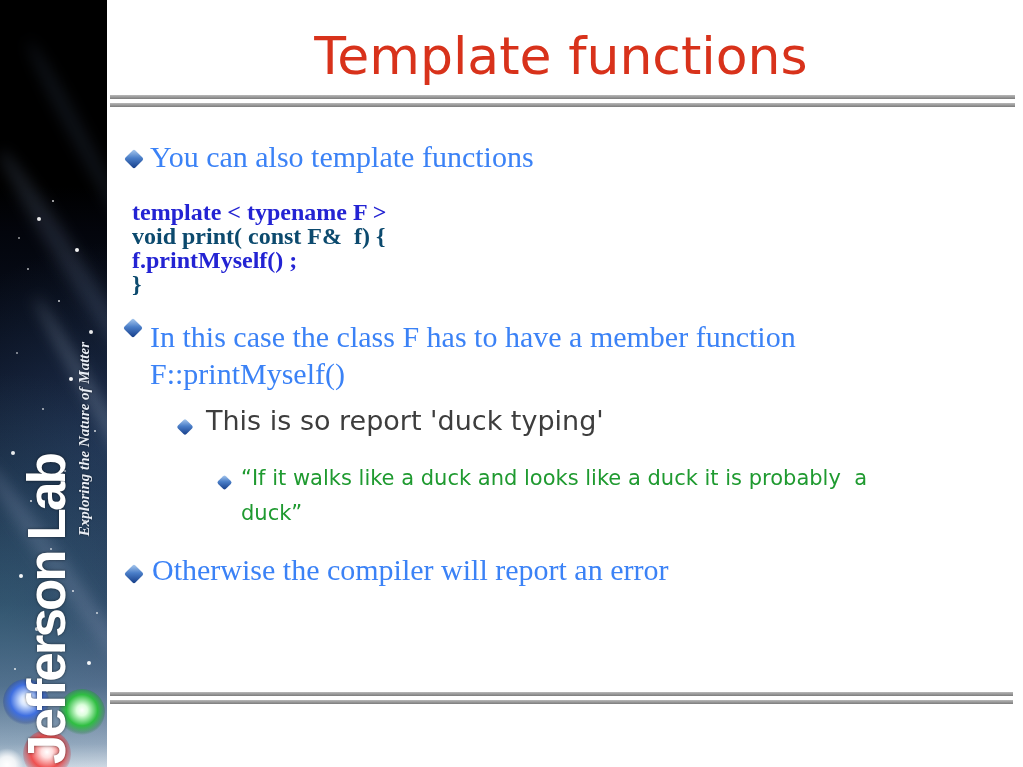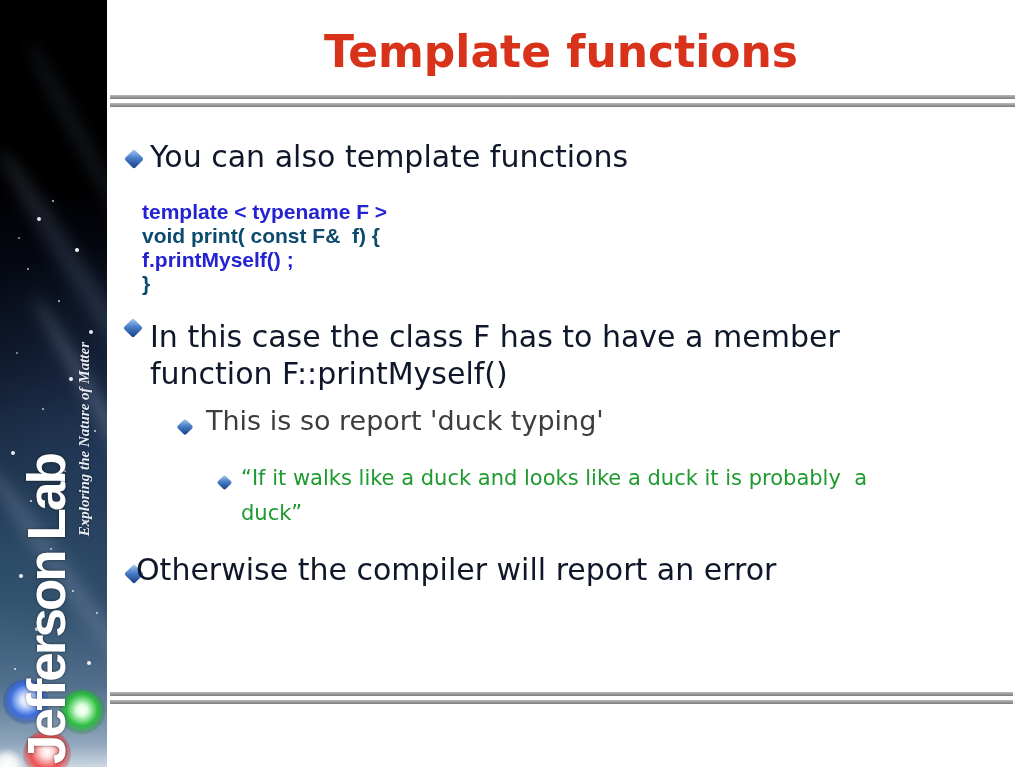--- a/index.html
+++ b/index.html
@@ -65,59 +65,59 @@
   }
   .logo-tagline {
     font-family:"Liberation Serif", serif; font-style:italic; font-weight:bold;
     font-size:15px; line-height:20px; color:#e8edf5; text-align:right;
     padding-right:6px; white-space:nowrap; text-shadow:0 0 2px rgba(0,0,0,.6);
   }
 
   
   .title {
     position:absolute; left:107px; top:26px; width:908px; height:56px;
-    text-align:center; font-size:44px; font-weight:bold; color:#d8321b;
+    text-align:center; font-size:52px; font-weight:normal; color:#d8321b;
   }
   .rule { position:absolute; left:110px; }
   .rule .bar { height:4px; background:linear-gradient(180deg,#b9b9b9,#7c7c7c); margin-bottom:4px; }
   .rule.top { top:95px; width:905px; }
   .rule.bottom { top:692px; width:903px; }
 
   .diamond {
     position:absolute; display:block;
     background:linear-gradient(135deg,#aecdf0 0%, #4a7ec8 45%, #133a85 100%);
     transform:rotate(45deg); border-radius:2px;
   }
-  .bullet-text { position:absolute; color:#0f172a; font-size:30px; line-height:37px; }
+  .bullet-text { position:absolute; color:#3b82f6; font-size:30px; line-height:37px;font-family:Liberation Serif, serif; }
 
   .b1-d { left:127px; top:152px; width:14px; height:14px; }
   .b1-t { left:150px; top:138px; width:800px; }
 
   .code {
-    position:absolute; left:142px; top:200px;
-    font-family:Liberation Sans, sans-serif; font-weight:bold;
-    font-size:21px; line-height:24px;
+    position:absolute; left:132px; top:200px;
+    font-family:Liberation Serif, serif; font-weight:bold;
+    font-size:24px; line-height:24px;
   }
   .code div { white-space:pre; }
   .code .keyword { color:#2323d3; }
   .code .plain   { color:#0c4a6e; }
 
   .b2-d { left:126px; top:321px; width:14px; height:14px; }
   .b2-t { left:150px; top:318px; width:770px; }
 
   .sub-d { left:179px; top:421px; width:12px; height:12px; }
   .sub-t { position:absolute; left:206px; top:404px; width:650px;
            color:#3d3d3d; font-size:27px; line-height:34px; }
 
   .q-d { left:219px; top:477px; width:11px; height:11px; }
   .q-t { position:absolute; left:241px; top:461px; width:655px;
          color:#1f9a30; font-size:21px; line-height:35px; white-space:pre-wrap; }
 
   .b3-d { left:127px; top:567px; width:14px; height:14px; }
-  .b3-t { left:136px; top:551px; width:830px; }
+  .b3-t { left:152px; top:551px; width:830px; }
 </style>
 </head>
 <body>
 
 <div class="slide">
 
   <aside class="sidebar">
     <div class="space-art"></div>
     <div class="streak s4"></div>
     <div class="streak s1"></div>

